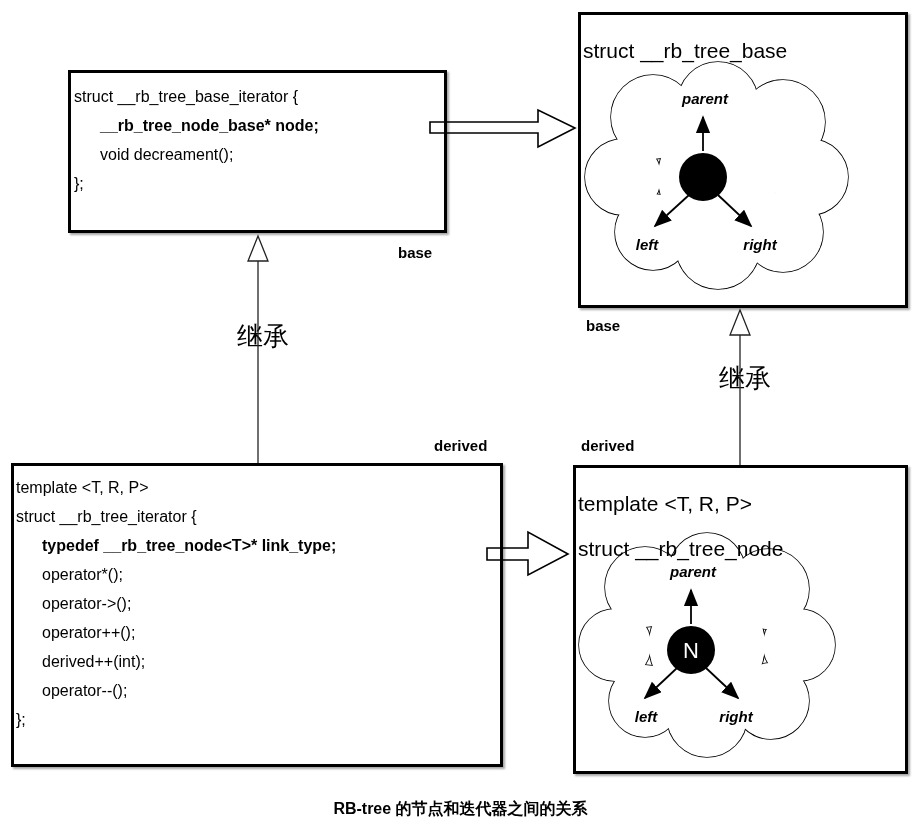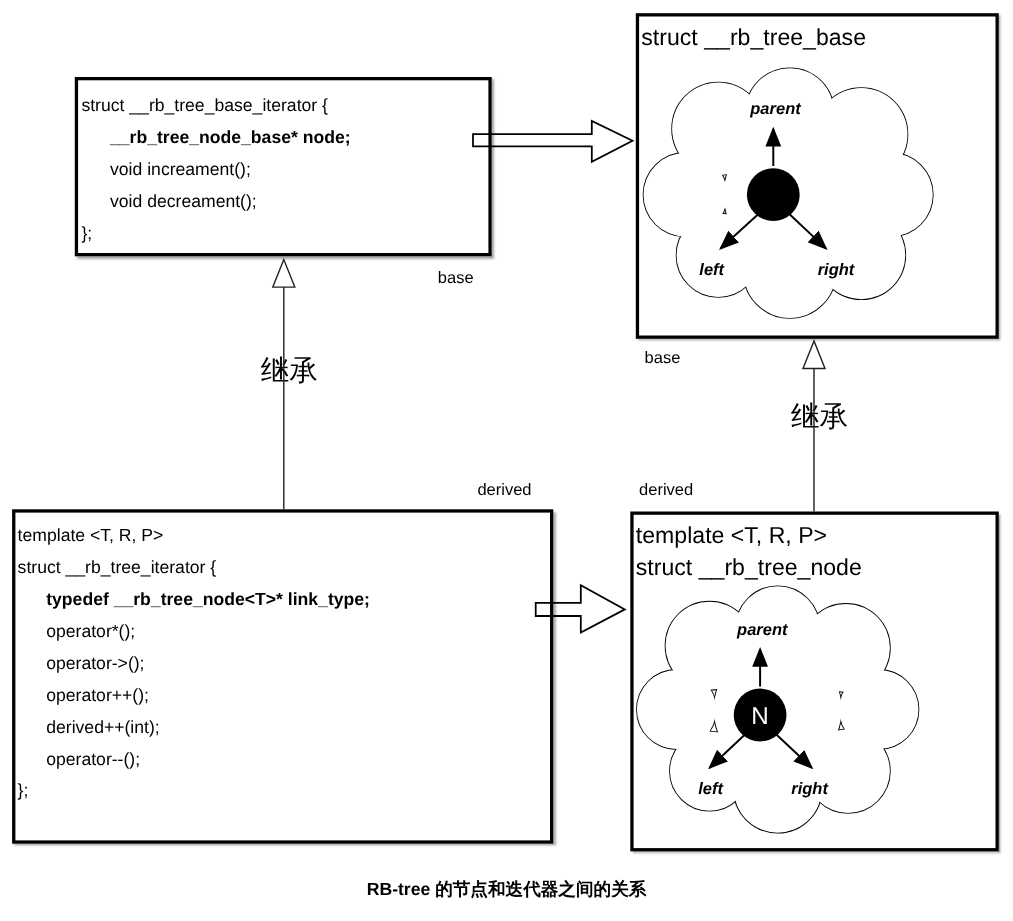--- a/index.html
+++ b/index.html
@@ -8,43 +8,42 @@
   .box{position:absolute;background:#fff;border:3px solid #000;box-sizing:border-box;
        box-shadow:2px 2px 2px rgba(0,0,0,0.35);}
   .box-tl{left:68px;top:70px;width:379px;height:163px;padding:9px 2px 0 3px;}
   .box-tr{left:578px;top:12px;width:330px;height:296px;}
   .box-bl{left:11px;top:463px;width:492px;height:304px;padding:7px 2px 0 2px;}
   .box-br{left:573px;top:465px;width:335px;height:309px;}
   .code-line{font-size:16px;line-height:29px;white-space:pre;}
   .ind{padding-left:26px;}
   .b{font-weight:bold;}
   .hdr-wrap{position:relative;z-index:2;padding:5px 0 0 2px;}
-  .hdr{font-size:21px;line-height:29px;white-space:pre;}
+  .hdr{font-size:21px;line-height:29px;white-space:pre;margin-top:16px;}
   .cloud-svg{position:absolute;left:0;top:0;width:100%;height:100%;z-index:1;}
-  .lbl{position:absolute;font-weight:normal;font-size:15px;line-height:15px;}
+  .lbl{position:absolute;font-weight:bold;font-size:15px;line-height:15px;}
   .lbl-base-l{left:398px;top:245px;}
   .lbl-derived-l{left:434px;top:438px;}
   .lbl-base-r{left:586px;top:318px;}
   .lbl-derived-r{left:581px;top:438px;}
   .cn{position:absolute;font-size:26px;line-height:28px;font-weight:normal;}
   .cn-l{left:237px;top:322px;}
   .cn-r{left:719px;top:364px;}
   .overlay{position:absolute;left:0;top:0;z-index:3;pointer-events:none;}
   .caption{position:absolute;left:0;right:0;top:799px;text-align:center;
            font-size:16px;font-weight:bold;}
 </style>
 </head>
 <body>
 
 <div class="canvas">
 
   <div class="box box-tl">
     <div class="code-line">struct __rb_tree_base_iterator {</div>
     <div class="code-line ind b">__rb_tree_node_base* node;</div>
-    <div class="code-line ind">void increament();</div>
     <div class="code-line ind">void decreament();</div>
     <div class="code-line">};</div>
   </div>
 
   <div class="box box-tr">
     <div class="hdr-wrap">
       <div class="hdr">struct __rb_tree_base</div>
     </div>
     <svg class="cloud-svg" viewBox="0 0 324 290">
       <defs>

